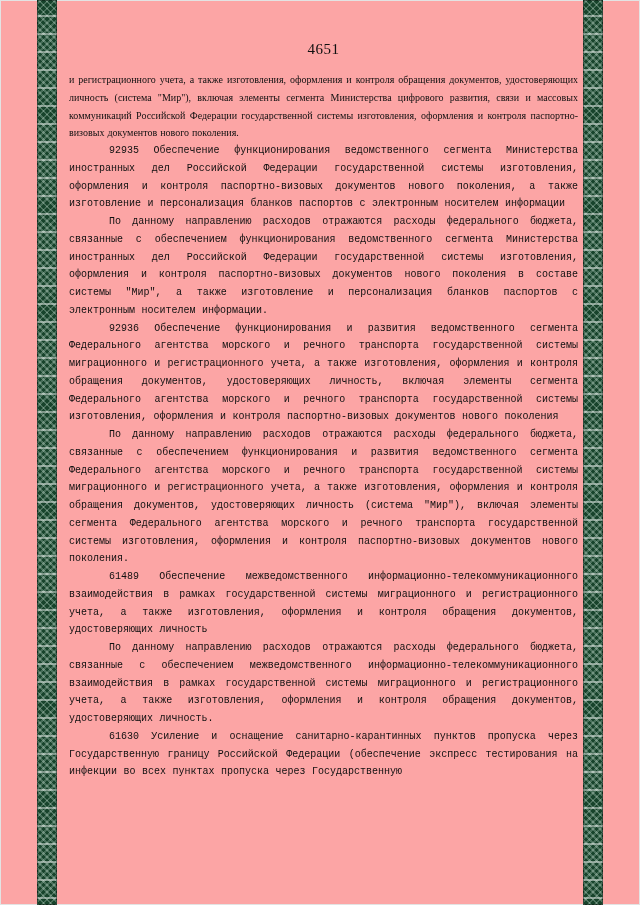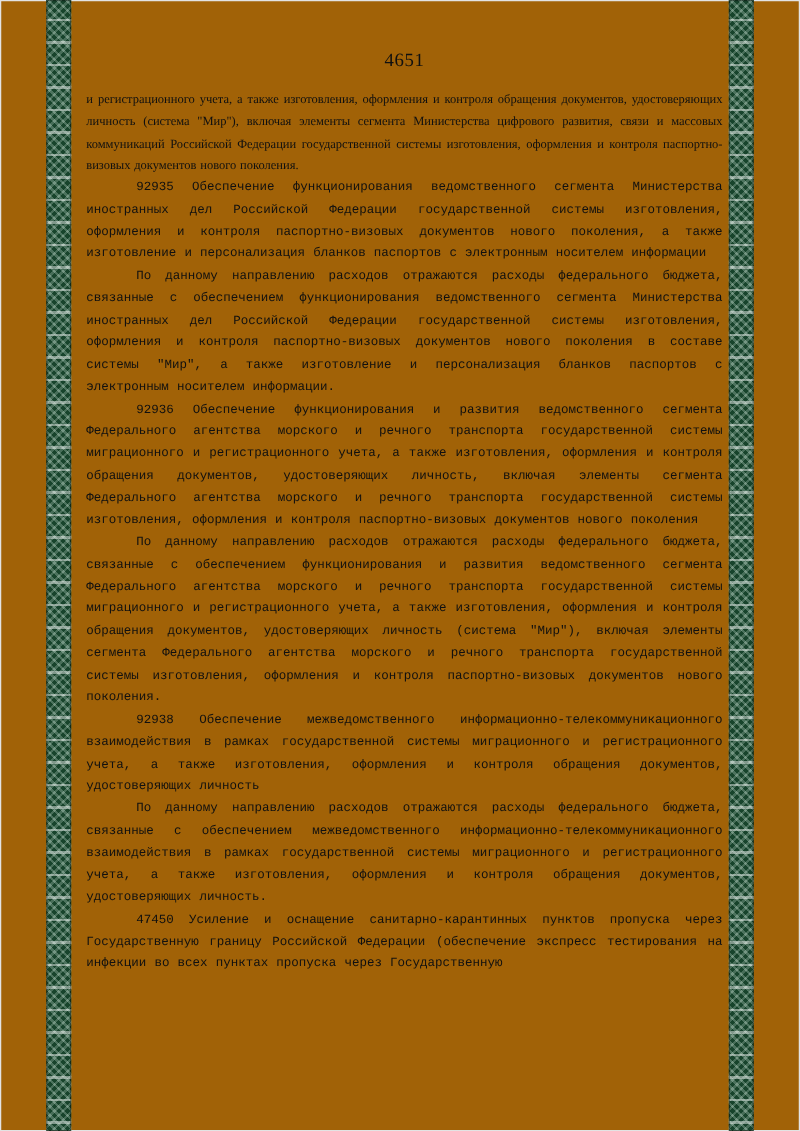--- a/index.html
+++ b/index.html
@@ -10,21 +10,21 @@
     width: 640px;
     height: 905px;
     background: #f4f4f4;
     font-family: "Liberation Serif", serif;
     position: relative;
     overflow: hidden;
   }
   .page {
     position: absolute;
     inset: 0;
-    background: #a16207;
+    background: #fca5a5;
     box-shadow: inset 0 0 0 1px #e3e3e3;
   }
   .border-strip {
     position: absolute;
     top: 0;
     bottom: 0;
     width: 20px;
     background-color: var(--ornament, #1d5436);
     background-image:
       repeating-linear-gradient(0deg,
@@ -76,18 +76,18 @@
   <div class="border-strip right"></div>
 
   <div class="content" style="color: rgb(16, 16, 16);">
     <div class="page-number">4651</div>
     <div id="paragraphs">
         <p class="para">и регистрационного учета, а также изготовления, оформления и контроля обращения документов, удостоверяющих личность (система "Мир"), включая элементы сегмента Министерства цифрового развития, связи и массовых коммуникаций Российской Федерации государственной системы изготовления, оформления и контроля паспортно-визовых документов нового поколения.</p>
         <p class="para indent">92935 Обеспечение функционирования ведомственного сегмента Министерства иностранных дел Российской Федерации государственной системы изготовления, оформления и контроля паспортно-визовых документов нового поколения, а также изготовление и персонализация бланков паспортов с электронным носителем информации</p>
         <p class="para indent">По данному направлению расходов отражаются расходы федерального бюджета, связанные с обеспечением функционирования ведомственного сегмента Министерства иностранных дел Российской Федерации государственной системы изготовления, оформления и контроля паспортно-визовых документов нового поколения в составе системы "Мир", а также изготовление и персонализация бланков паспортов с электронным носителем информации.</p>
         <p class="para indent">92936 Обеспечение функционирования и развития ведомственного сегмента Федерального агентства морского и речного транспорта государственной системы миграционного и регистрационного учета, а также изготовления, оформления и контроля обращения документов, удостоверяющих личность, включая элементы сегмента Федерального агентства морского и речного транспорта государственной системы изготовления, оформления и контроля паспортно-визовых документов нового поколения</p>
         <p class="para indent">По данному направлению расходов отражаются расходы федерального бюджета, связанные с обеспечением функционирования и развития ведомственного сегмента Федерального агентства морского и речного транспорта государственной системы миграционного и регистрационного учета, а также изготовления, оформления и контроля обращения документов, удостоверяющих личность (система "Мир"), включая элементы сегмента Федерального агентства морского и речного транспорта государственной системы изготовления, оформления и контроля паспортно-визовых документов нового поколения.</p>
-        <p class="para indent">92938 Обеспечение межведомственного информационно-телекоммуникационного взаимодействия в рамках государственной системы миграционного и регистрационного учета, а также изготовления, оформления и контроля обращения документов, удостоверяющих личность</p>
+        <p class="para indent">61489 Обеспечение межведомственного информационно-телекоммуникационного взаимодействия в рамках государственной системы миграционного и регистрационного учета, а также изготовления, оформления и контроля обращения документов, удостоверяющих личность</p>
         <p class="para indent">По данному направлению расходов отражаются расходы федерального бюджета, связанные с обеспечением межведомственного информационно-телекоммуникационного взаимодействия в рамках государственной системы миграционного и регистрационного учета, а также изготовления, оформления и контроля обращения документов, удостоверяющих личность.</p>
-        <p class="para indent">47450 Усиление и оснащение санитарно-карантинных пунктов пропуска через Государственную границу Российской Федерации (обеспечение экспресс тестирования на инфекции во всех пунктах пропуска через Государственную</p>
+        <p class="para indent">61630 Усиление и оснащение санитарно-карантинных пунктов пропуска через Государственную границу Российской Федерации (обеспечение экспресс тестирования на инфекции во всех пунктах пропуска через Государственную</p>
       </div>
   </div>
 </div>
 
 </body></html>

